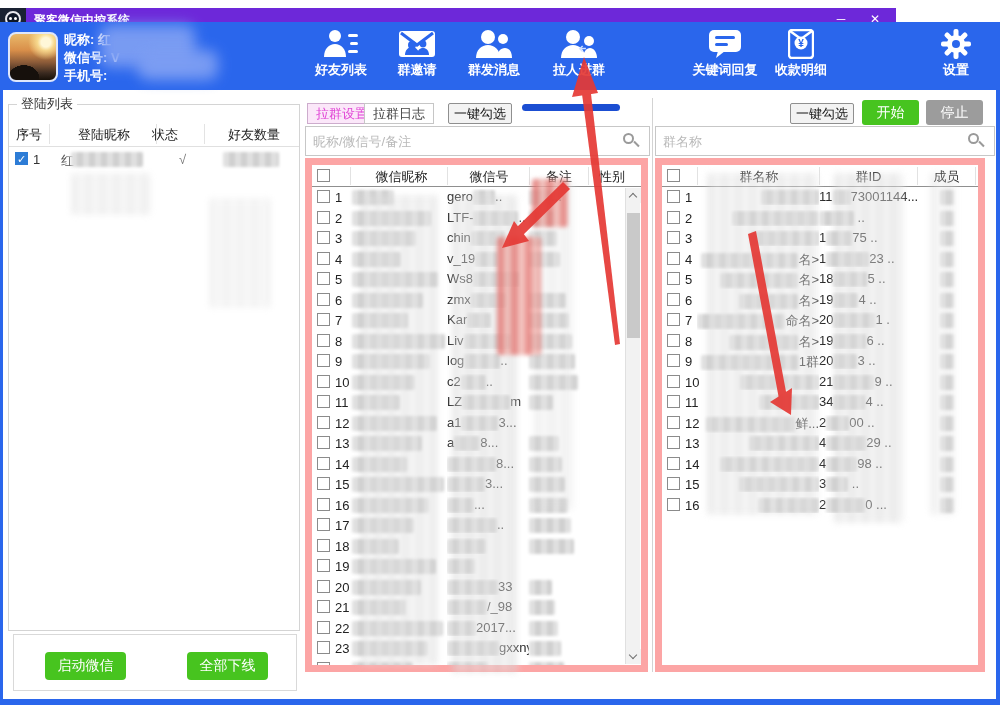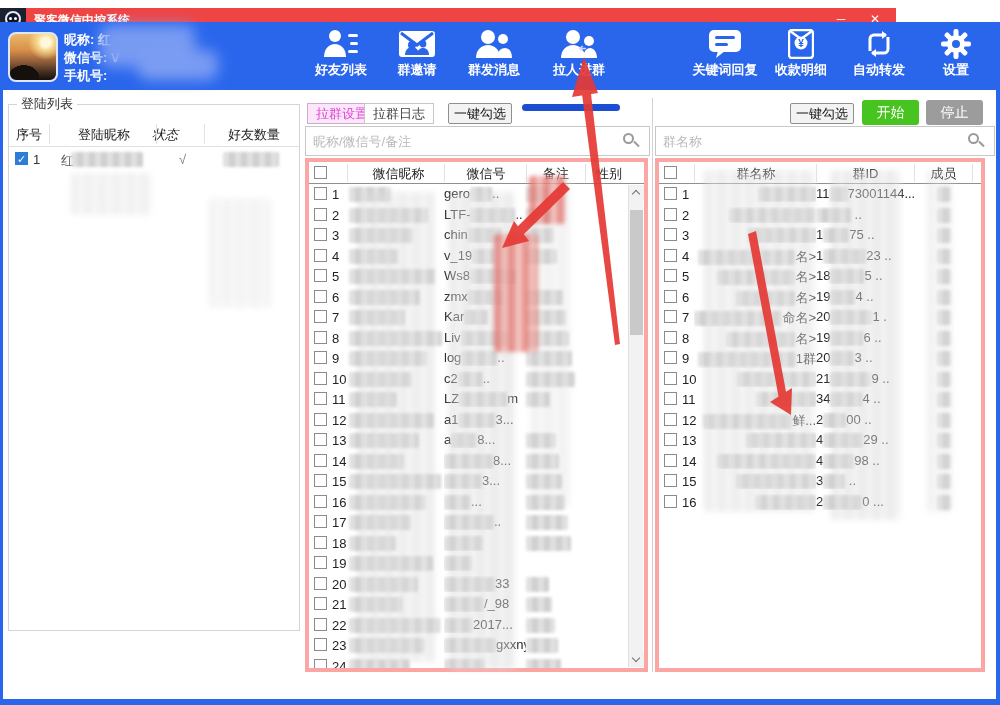--- a/index.html
+++ b/index.html
@@ -1,21 +1,21 @@
 <!DOCTYPE html>
 <html><head>
 <meta charset="utf-8">
 <style>
   * { margin:0; padding:0; box-sizing:border-box; }
   html,body { width:1000px; height:705px; }
   body { font-family:"Liberation Sans","DejaVu Sans",sans-serif; background:#fff; overflow:hidden; }
   #win { position:relative; width:1000px; height:705px; background:#fff; }
 
   
-  #titlebar { position:absolute; left:0; top:8px; width:896px; height:22px; background:#ef4444; color:#fff; }
+  #titlebar { position:absolute; left:0; top:8px; width:896px; height:22px; background:#6d28d9; color:#fff; }
   #appicon { position:absolute; left:0; top:0; width:26px; height:22px; background:#1a2232; }
   #appicon .ring { position:absolute; left:5px; top:3px; width:16px; height:16px; border-radius:50%; background:#0e1626; border:2px solid #e8e8ee; }
   #appicon .eye { position:absolute; width:3px; height:3px; border-radius:50%; background:#fff; top:9px; }
   #title-text { position:absolute; left:34px; top:4px; font-size:12px; font-weight:bold; }
   .winbtn { position:absolute; top:0; width:30px; height:22px; color:#fff; font-size:12px; text-align:center; line-height:22px; cursor:default; }
   #btn-min { right:40px; }
   #btn-close { right:6px; }
 
   #toolbar { position:absolute; left:0; top:22px; width:1000px; height:68px; background:#2a66ec; }
   #avatar { position:absolute; left:8px; top:10px; width:50px; height:50px; border-radius:8px; border:2px solid #dfe7fb;
@@ -57,21 +57,21 @@
   #stop-btn { position:absolute; left:926px; top:100px; width:57px; height:25px; background:#9c9c9c; color:#fff; border:none; border-radius:3px; font-size:14px; font-family:inherit; cursor:pointer; }
 
   .searchbox { position:absolute; top:126px; height:30px; border:1px solid #c7c7c7; background:#fff; }
   .searchbox input { position:absolute; left:0; top:0; width:100%; height:28px; border:none; outline:none; font-size:13px; padding:0 30px 0 7px; color:#333; font-family:inherit; }
   .searchbox input::placeholder { color:#b9b9b9; }
   .mag { position:absolute; right:10px; top:6px; width:16px; height:16px; }
   .mag .lens { position:absolute; left:0; top:0; width:11px; height:11px; border:2px solid #9a9a9a; border-radius:50%; }
   .mag .tail { position:absolute; left:10px; top:10px; width:7px; height:2px; background:#9a9a9a; transform:rotate(45deg); }
 
   
-  .gtable { position:absolute; top:158px; border:4px solid #fca5a5; background:#fff; }
+  .gtable { position:absolute; top:158px; border:7px solid #fca5a5; background:#fff; }
   #mtable { left:305px; width:343px; height:514px; }
   #rtable { left:655px; width:330px; height:514px; }
   .thead { position:absolute; left:0; top:0; right:0; height:22px; border-bottom:1px solid #8f8f8f; font-size:13px; color:#222; }
   .thead .hc { position:absolute; top:3px; text-align:center; }
   .thead .vd, .tbodyv { position:absolute; width:1px; background:#e2e2e2; }
   .thead .vd { top:2px; height:18px; }
   .trow { position:absolute; left:0; height:20.5px; right:0; font-size:13px; color:#222; }
   .trow .cb { position:absolute; left:5px; top:3px; }
   .trow .num { position:absolute; left:23px; top:3px; }
   .blob { display:inline-block; height:15px; vertical-align:middle; border-radius:2px; filter:blur(1.5px);
@@ -174,29 +174,20 @@
     </div>
     <div class="nav" style="left:763px; width:76px;">
       <svg class="ic" width="26" height="30" viewBox="0 0 26 30">
           <rect x="1" y="1" width="24" height="28" rx="3" fill="none" stroke="#fff" stroke-width="2.4"></rect>
           <path d="M2 2l11 8 11-8" fill="none" stroke="#fff" stroke-width="2.4"></path>
           <circle cx="13" cy="14" r="6.5" fill="#fff"></circle>
           <text x="13" y="18" font-size="10" font-weight="bold" fill="#2a66ec" text-anchor="middle">¥</text>
         </svg>
       <span class="lb">收款明细</span>
     </div>
-    <div class="nav" style="left:841px; width:76px;">
-      <svg class="ic" width="34" height="30" viewBox="0 0 34 30" fill="none" stroke="#fff" stroke-width="3">
-          <path d="M8 22V10a4 4 0 014-4h12"></path>
-          <path d="M20 2l5 4-5 4" fill="#fff" stroke="none"></path>
-          <path d="M26 8v12a4 4 0 01-4 4H10"></path>
-          <path d="M14 28l-5-4 5-4" fill="#fff" stroke="none"></path>
-        </svg>
-      <span class="lb">自动转发</span>
-    </div>
     <div class="nav" style="left:926px; width:60px;">
       <svg class="ic" width="30" height="30" viewBox="0 0 30 30" fill="#fff">
           <g>
             <rect x="12.5" y="0" width="5" height="30" rx="2"></rect>
             <rect x="12.5" y="0" width="5" height="30" rx="2" transform="rotate(45 15 15)"></rect>
             <rect x="12.5" y="0" width="5" height="30" rx="2" transform="rotate(90 15 15)"></rect>
             <rect x="12.5" y="0" width="5" height="30" rx="2" transform="rotate(135 15 15)"></rect>
             <circle cx="15" cy="15" r="9"></circle>
             <circle cx="15" cy="15" r="4" fill="#2a66ec"></circle>
           </g>
@@ -204,38 +195,42 @@
       <span class="lb">设置</span>
     </div>
     <div id="nav-pill"></div>
   </div>
 
   <fieldset id="login-box">
     <legend>登陆列表</legend>
     <div id="login-head">
       <span style="left:7px;">序号</span>
       <span style="left:69px;">登陆昵称</span>
-      <span style="left:143px;font-style:italic;">状态</span>
+      <span style="left:143px;">状态</span>
       <span style="left:219px;">好友数量</span>
       <i class="vd" style="left:40px;"></i>
         <i class="vd" style="left:147px;"></i>
         <i class="vd" style="left:195px;"></i>
     </div>
     <div id="login-row">
       <span class="cb checked" style="position:absolute;left:6px;top:3px;">✓</span>
       <span style="position:absolute;left:24px;top:3px;">1</span>
       <span style="position:absolute;left:52px;top:3px;color:#555;">红</span>
       <span class="blob" style="position:absolute;left:62px;top:3px;width:72px;"></span>
       <span style="position:absolute;left:170px;top:3px;color:#777;">√</span>
       <span class="blob" style="position:absolute;left:214px;top:3px;width:56px;"></span>
     </div>
     <div class="streak" style="left:62px;top:60px;width:80px;height:42px;opacity:.45;"></div>
     <div class="streak" style="left:200px;top:85px;width:62px;height:110px;opacity:.35;"></div>
   </fieldset>
 
+  <div id="bottom-box">
+    <button class="greenbtn" style="left:31px; width:81px;">启动微信</button>
+    <button class="greenbtn" style="left:173px; width:81px;">全部下线</button>
+  </div>
 
   <div class="tab active" style="left:307px;">拉群设置</div>
   <div class="tab" style="left:364px;">拉群日志</div>
   <button class="minibtn" style="left:448px;">一键勾选</button>
   <div class="searchbox" style="left:305px; width:345px;">
     <input placeholder="昵称/微信号/备注" style="">
     <span class="mag">
         <i class="lens"></i>
         <i class="tail"></i>
       </span>

